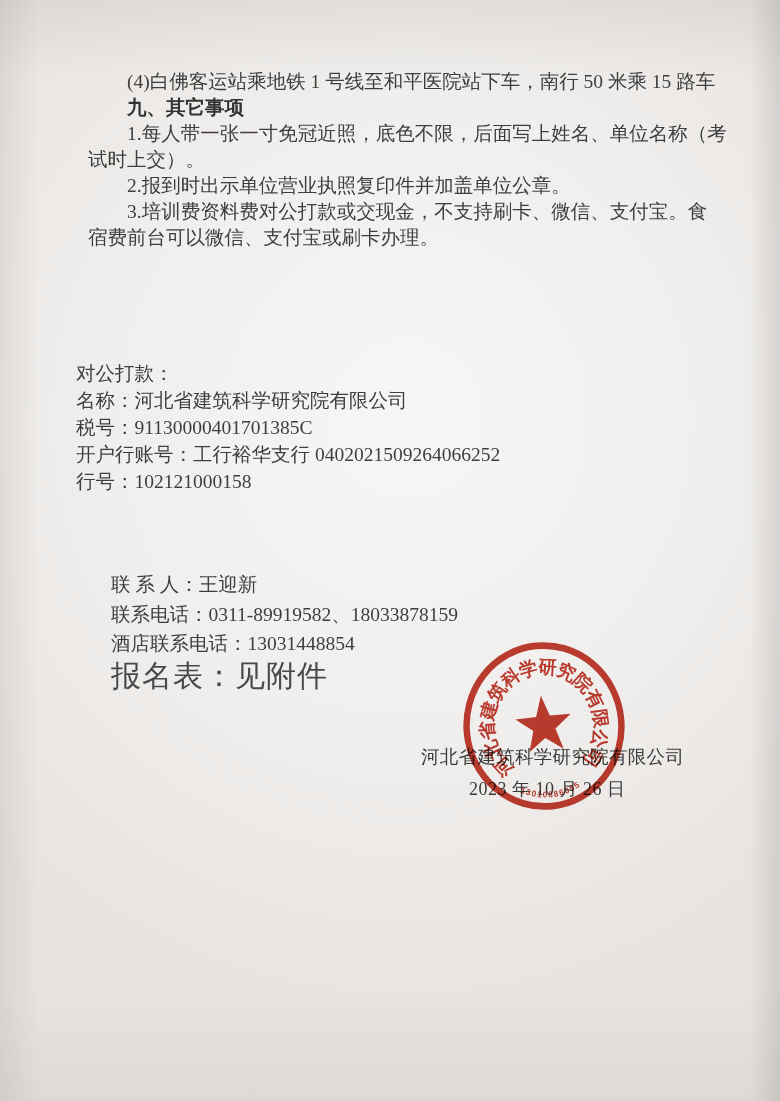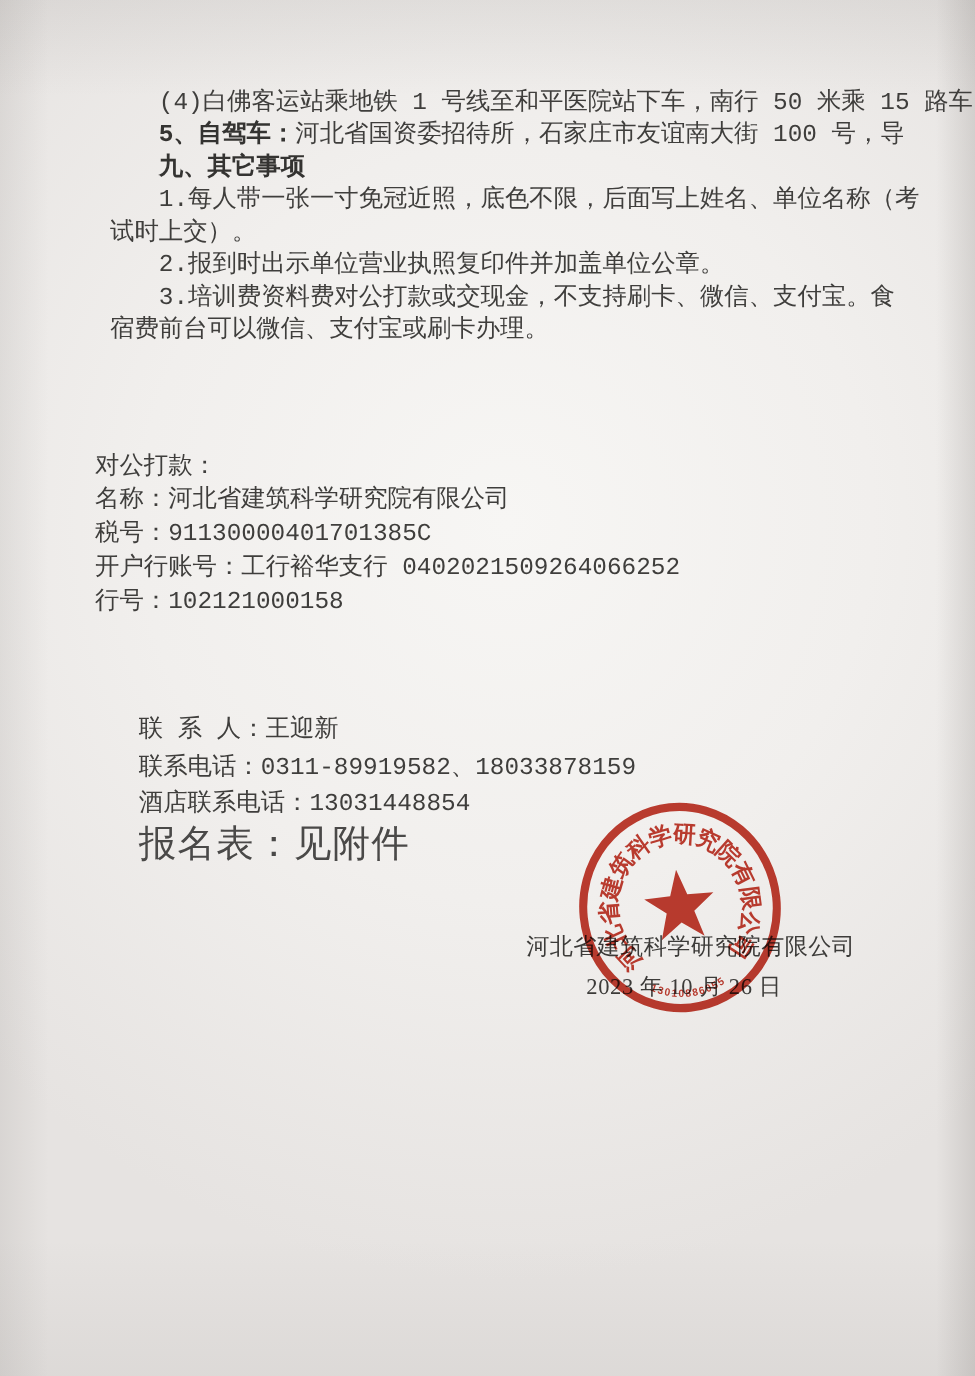--- a/index.html
+++ b/index.html
@@ -16,21 +16,21 @@
       linear-gradient(to left, rgba(95,90,86,0.17) 0%, rgba(95,90,86,0) 4%),
       linear-gradient(to bottom, rgba(95,90,86,0.09) 0%, rgba(95,90,86,0) 7%),
       linear-gradient(to top, rgba(95,90,86,0.07) 0%, rgba(95,90,86,0) 10%),
       radial-gradient(ellipse 75% 55% at 52% 38%, #f7f6f4 0%, #f1efed 50%, #e6e3e1 100%);
     color:#3f3e3c;
   }
   .body-text{
     position:absolute;left:88px;top:69px;width:616px;
     font-size:19.5px;line-height:26px;
   }
-  .line{white-space:nowrap;font-family:Liberation Mono, monospace;}
+  .line{white-space:nowrap;}
   .indent{padding-left:39px;}
   .b{font-weight:bold;color:#343331;}
   .payment{
     position:absolute;left:76px;top:360px;width:616px;
     font-size:19.5px;line-height:27px;
   }
   .contact{
     position:absolute;left:111px;top:570px;width:560px;
     font-size:19.5px;line-height:29.5px;
   }
@@ -63,21 +63,20 @@
     font-family:"Liberation Sans","DejaVu Sans",sans-serif;
   }
 </style>
 </head>
 <body>
 
 <div class="page">
 
   <section class="body-text">
     <div class="line indent"><span>(4)白佛客运站乘地铁 1 号线至和平医院站下车，南行 50 米乘 15 路车</span></div>
-    <div class="line indent"><span class="b">5、自驾车：</span><span>河北省国资委招待所，石家庄市友谊南大街 100 号，导</span></div>
     <div class="line indent"><span class="b">九、其它事项</span></div>
     <div class="line indent"><span>1.每人带一张一寸免冠近照，底色不限，后面写上姓名、单位名称（考</span></div>
     <div class="line"><span>试时上交）。</span></div>
     <div class="line indent"><span>2.报到时出示单位营业执照复印件并加盖单位公章。</span></div>
     <div class="line indent"><span>3.培训费资料费对公打款或交现金，不支持刷卡、微信、支付宝。食</span></div>
     <div class="line"><span>宿费前台可以微信、支付宝或刷卡办理。</span></div>
   </section>
 
   <section class="payment">
     <div class="line"><span>对公打款：</span></div>

